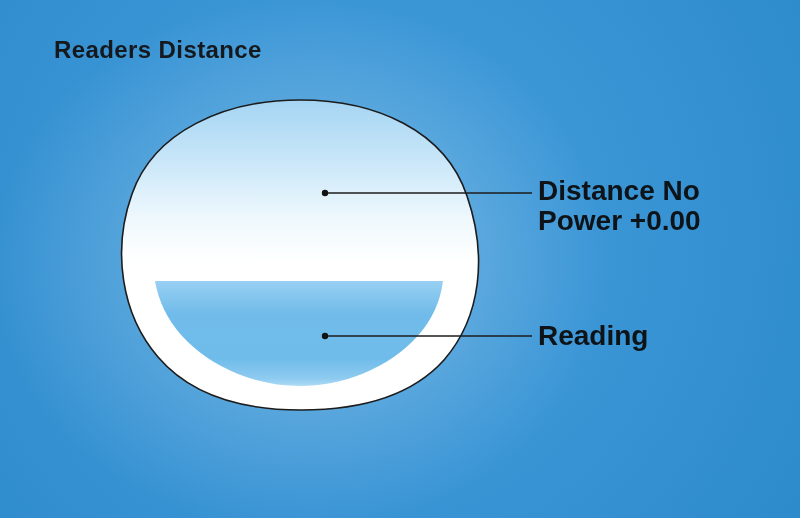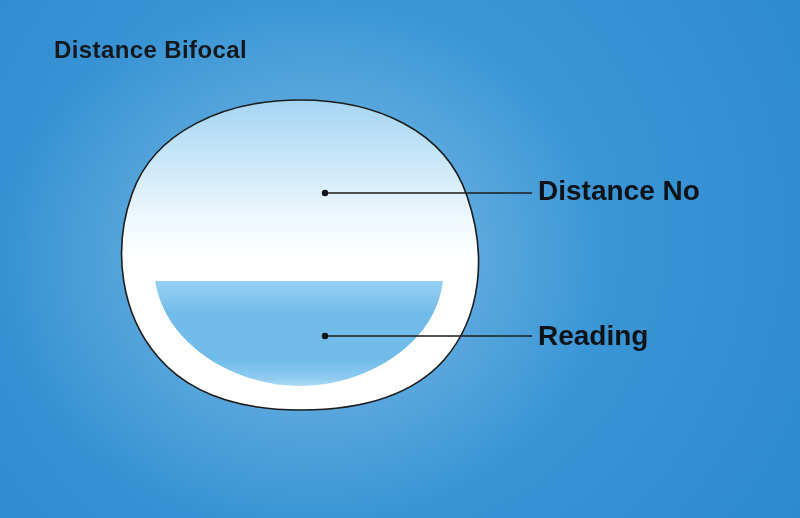--- a/index.html
+++ b/index.html
@@ -35,21 +35,21 @@
     color: #0e1318;
     line-height: 30px;
     white-space: nowrap;
   }
   .label-distance { left: 538px; top: 176px; }
   .label-reading  { left: 538px; top: 321px; text-align: right; }
 </style>
 </head>
 <body>
 
-<div class="title">Distance Bifocal</div>
+<div class="title">Readers Distance</div>
 
 <svg class="diagram-svg" viewBox="0 0 800 518" xmlns="http://www.w3.org/2000/svg">
   <defs>
     <linearGradient id="lensGrad" x1="0" y1="100" x2="0" y2="410" gradientUnits="userSpaceOnUse">
       <stop offset="0" stop-color="#a5d5f3"></stop>
       <stop offset="0.18" stop-color="#c6e5f8"></stop>
       <stop offset="0.38" stop-color="#eef8fd"></stop>
       <stop offset="0.52" stop-color="#ffffff"></stop>
       <stop offset="1" stop-color="#ffffff"></stop>
     </linearGradient>
@@ -78,15 +78,16 @@
 
   <circle cx="325" cy="193" r="3.2" fill="#121212"></circle>
   <line x1="328" y1="193" x2="532" y2="193" stroke-width="1.6" stroke="#1c1c1c"></line>
 
   <circle cx="325" cy="336" r="3.2" fill="#121212"></circle>
   <line x1="328" y1="336" x2="532" y2="336" stroke-width="1.6" stroke="#1c1c1c"></line>
 </svg>
 
 <div class="callout-label label-distance">
   <div>Distance No</div>
+  <div>Power +0.00</div>
 </div>
 
 <div class="callout-label label-reading">Reading</div>
 
 </body></html>

